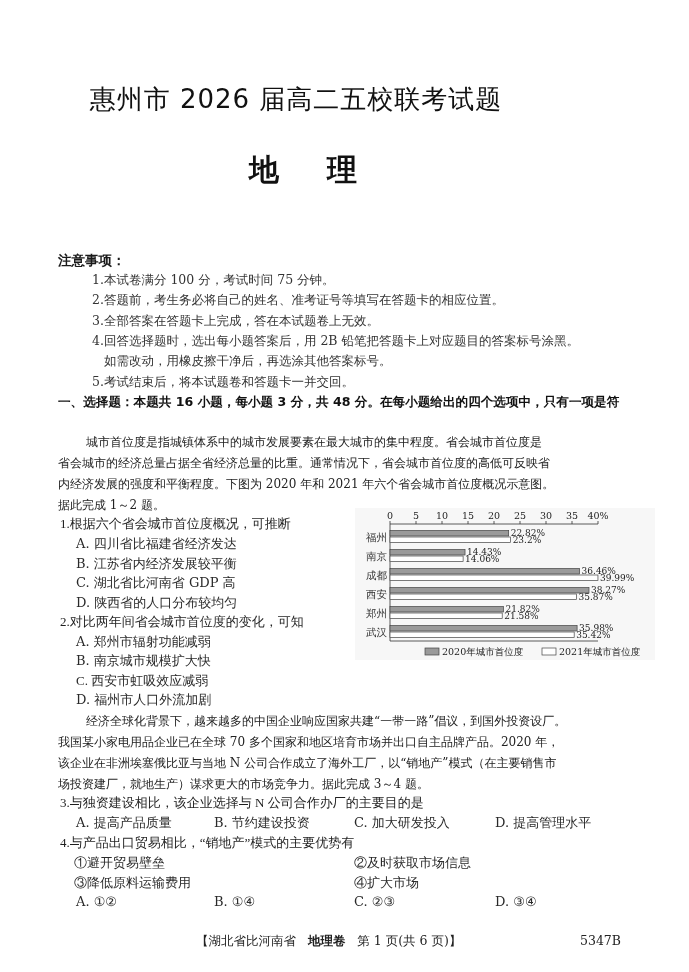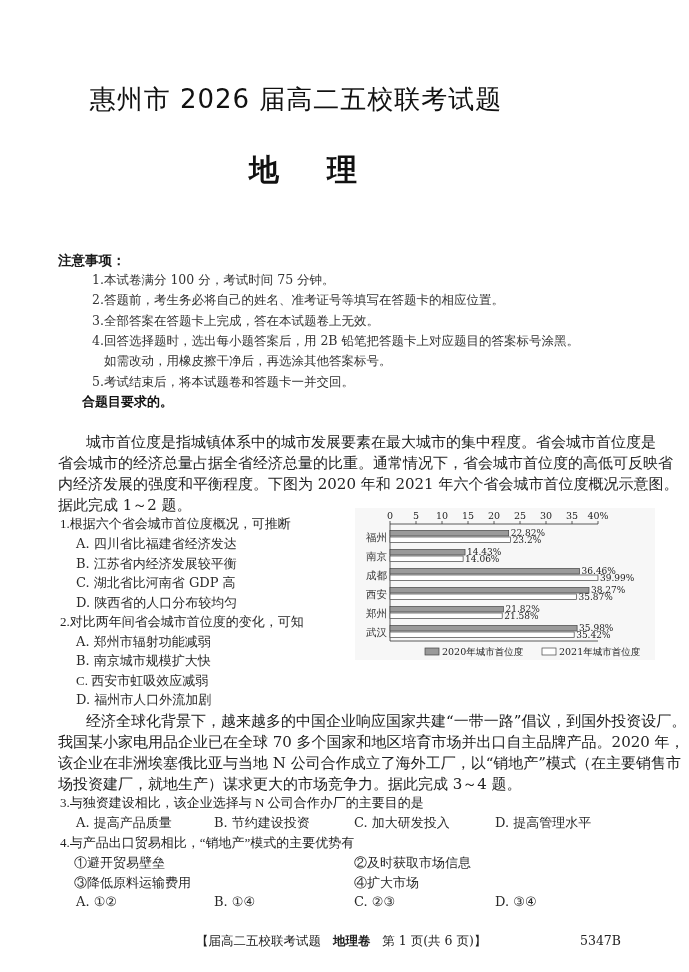--- a/index.html
+++ b/index.html
@@ -26,21 +26,21 @@
   }
   .notice-item { font-size: 12.5px; color: #333; }
   .sec-head {
     left: 58px; top: 392px; width: 600px; white-space: normal;
     font-family: "DejaVu Sans", "Liberation Sans", sans-serif;
     font-weight: bold; font-size: 13px; line-height: 20px; color: #111;
     text-indent: 0;
   }
   .sec-head .cont { padding-left: 24px; }
   .para {
-    font-size: 15px; line-height: 21px; color: #222; white-space: normal;
+    font-size: 12px; line-height: 21px; color: #222; white-space: normal;
     text-align: justify;
   }
   .q { font-size: 13px; color: #1f1f1f; font-family: Liberation Serif, serif; }
   .opt { font-size: 13px; color: #2a2a2a; }
   .footer { font-size: 12.5px; color: #222; }
   .footer b { font-family: "DejaVu Sans", "Liberation Sans", sans-serif; }
   svg text { font-family: "DejaVu Serif", "Liberation Serif", serif; }
 </style>
 </head>
 <body>
@@ -52,21 +52,21 @@
 
 <div class="abs notice-head">注意事项：</div>
 <div class="abs notice-item" style="left:92px; top:272px;">1.本试卷满分 100 分，考试时间 75 分钟。</div>
 <div class="abs notice-item" style="left:92px; top:292px;">2.答题前，考生务必将自己的姓名、准考证号等填写在答题卡的相应位置。</div>
 <div class="abs notice-item" style="left:92px; top:313px;">3.全部答案在答题卡上完成，答在本试题卷上无效。</div>
 <div class="abs notice-item" style="left:92px; top:333px;">4.回答选择题时，选出每小题答案后，用 2B 铅笔把答题卡上对应题目的答案标号涂黑。</div>
 <div class="abs notice-item" style="left:104px; top:353px;">如需改动，用橡皮擦干净后，再选涂其他答案标号。</div>
 <div class="abs notice-item" style="left:92px; top:374px;">5.考试结束后，将本试题卷和答题卡一并交回。</div>
 
 <div class="abs sec-head">
-  <div class="cont">合题目要求的。</div>
+  <div style="font-size:12.6px;">一、选择题：本题共 16 小题，每小题 3 分，共 48 分。在每小题给出的四个选项中，只有一项是符</div>
 </div>
 
 <div class="abs para" style="left:86px; top:432px;">城市首位度是指城镇体系中的城市发展要素在最大城市的集中程度。省会城市首位度是</div>
 <div class="abs para" style="left:58px; top:453px;">省会城市的经济总量占据全省经济总量的比重。通常情况下，省会城市首位度的高低可反映省</div>
 <div class="abs para" style="left:58px; top:474px;">内经济发展的强度和平衡程度。下图为 2020 年和 2021 年六个省会城市首位度概况示意图。</div>
 <div class="abs para" style="left:58px; top:495px;">据此完成 1～2 题。</div>
 
 <div class="abs q" style="left:60px; top:515px;">1.根据六个省会城市首位度概况，可推断</div>
 <div class="abs opt" style="left:76px; top:535px;">A. 四川省比福建省经济发达</div>
 <div class="abs opt" style="left:76px; top:555px;">B. 江苏省内经济发展较平衡</div>
@@ -159,15 +159,15 @@
 <div class="abs opt" style="left:74px; top:854px;">①避开贸易壁垒</div>
 <div class="abs opt" style="left:354px; top:854px;">②及时获取市场信息</div>
 <div class="abs opt" style="left:74px; top:874px;">③降低原料运输费用</div>
 <div class="abs opt" style="left:354px; top:874px;">④扩大市场</div>
 <div class="abs opt" style="left:76px; top:894px;">A. ①②</div>
 <div class="abs opt" style="left:214px; top:894px;">B. ①④</div>
 <div class="abs opt" style="left:354px; top:894px;">C. ②③</div>
 <div class="abs opt" style="left:495px; top:894px;">D. ③④</div>
 
 <div class="abs footer" style="left:196px; top:933px;">
-  <span>【届高二五校联考试题</span>&nbsp;&nbsp;&nbsp;<b>地理卷</b>&nbsp;&nbsp;&nbsp;<span>第 1 页(共 6 页)】</span>
+  <span>【湖北省比河南省</span>&nbsp;&nbsp;&nbsp;<b>地理卷</b>&nbsp;&nbsp;&nbsp;<span>第 1 页(共 6 页)】</span>
 </div>
 <div class="abs footer" style="left:580px; top:933px;">5347B</div>
 
 </body></html>

